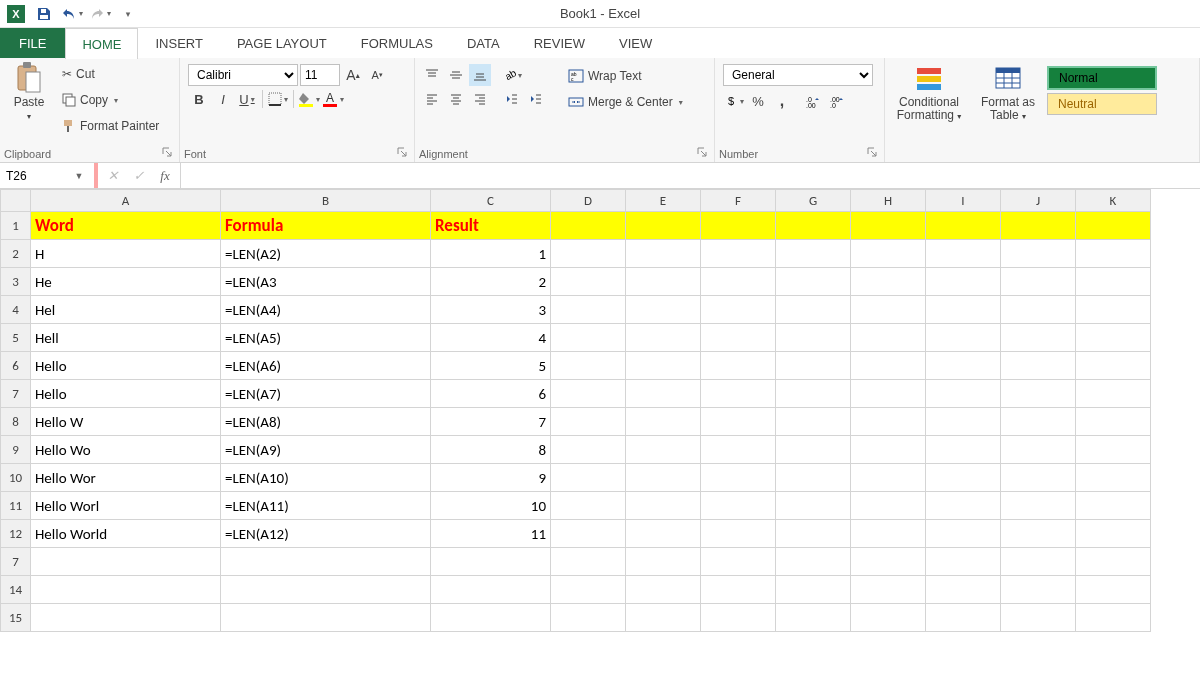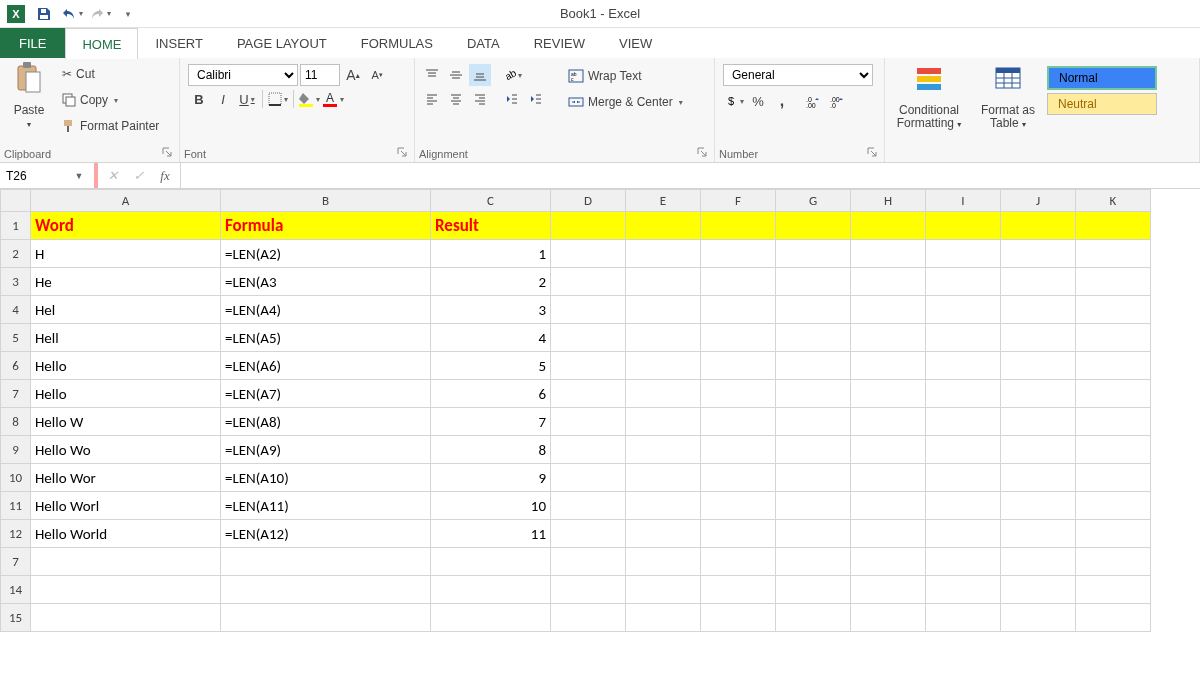--- a/index.html
+++ b/index.html
@@ -17,34 +17,34 @@
 .rtab.file { background: #217346; color: #fff; font-weight: 400; padding: 0 18px; }
 .rtab.active { color: #217346; border-color: #d4d4d4; background: #fff; border-top: 1px solid #d4d4d4; margin-bottom: -1px; }
 
 
 .ribbon { height: 105px; background: #f7f7f7; border-bottom: 1px solid #d4d4d4; display: flex; }
 .rgroup { border-right: 1px solid #e1e1e1; display: flex; flex-direction: column; padding: 2px 4px 0 4px; position: relative; }
 .rgroup-body { flex: 1; display: flex; align-items: flex-start; gap: 2px; }
 .rgroup-label { text-align: left; font-size: 11px; color: #666; padding: 2px 0; position: relative; }
 .rgroup-launcher { position: absolute; right: 4px; bottom: 2px; width: 14px; height: 14px; cursor: pointer; }
 
-.bigbtn { display: flex; flex-direction: column; align-items: center; width: 50px; padding: 2px 2px; cursor: pointer; font-size: 12px; color: #444; gap: 8px; }
+.bigbtn { display: flex; flex-direction: column; align-items: center; width: 50px; padding: 2px 2px; cursor: pointer; font-size: 12px; color: #444; }
 .bigbtn .ic { width: 32px; height: 32px; display: flex; align-items: center; justify-content: center; }
 .bigbtn .lbl { text-align: center; line-height: 1.1; margin-top: 2px; }
 
 .stack { display: flex; flex-direction: column; gap: 2px; padding: 2px 2px; }
 .stack-row { display: flex; align-items: center; gap: 4px; height: 24px; padding: 0 4px; font-size: 12px; color: #444; cursor: pointer; }
 .mini { width: 22px; height: 22px; display: flex; align-items: center; justify-content: center; cursor: pointer; font-size: 13px; color: #444; }
 .dd::after { content: "▾"; font-size: 8px; margin-left: 2px; color: #666; }
 
 select.font-sel, input.font-sz { height: 22px; border: 1px solid #c0c0c0; background: #fff; font-size: 12px; padding: 0 4px; }
 select.font-sel { width: 110px; }
 input.font-sz { width: 40px; }
 
-.styles-cell { border: 1px solid #c0c0c0; padding: 3px 10px; width: 110px; font-size: 12px; cursor: pointer; background: #3b82f6; }
+.styles-cell { border: 1px solid #c0c0c0; padding: 3px 10px; width: 110px; font-size: 12px; cursor: pointer; background: #15803d; }
 .styles-cell.normal { border: 2px solid #74c69d; }
 .styles-cell.neutral { background: #ffeb9c; color: #9c6500; }
 
 
 .fbar { height: 26px; border-bottom: 1px solid #d4d4d4; display: flex; align-items: stretch; background: #fff; }
 .namebox { width: 98px; border-right: 4px solid #fca5a5; display: flex; align-items: center; }
 .namebox input { border: none; width: 70px; padding: 0 6px; font-size: 12px; }
 .namebox .ddarrow { width: 18px; text-align: center; font-size: 9px; color: #666; cursor: pointer; }
 .fbtns { display: flex; align-items: center; border-right: 1px solid #d4d4d4; padding: 0 4px; gap: 4px; }
 .fbtn { width: 22px; height: 20px; display: flex; align-items: center; justify-content: center; color: #bbb; cursor: pointer; font-family: serif; font-style: italic; }

